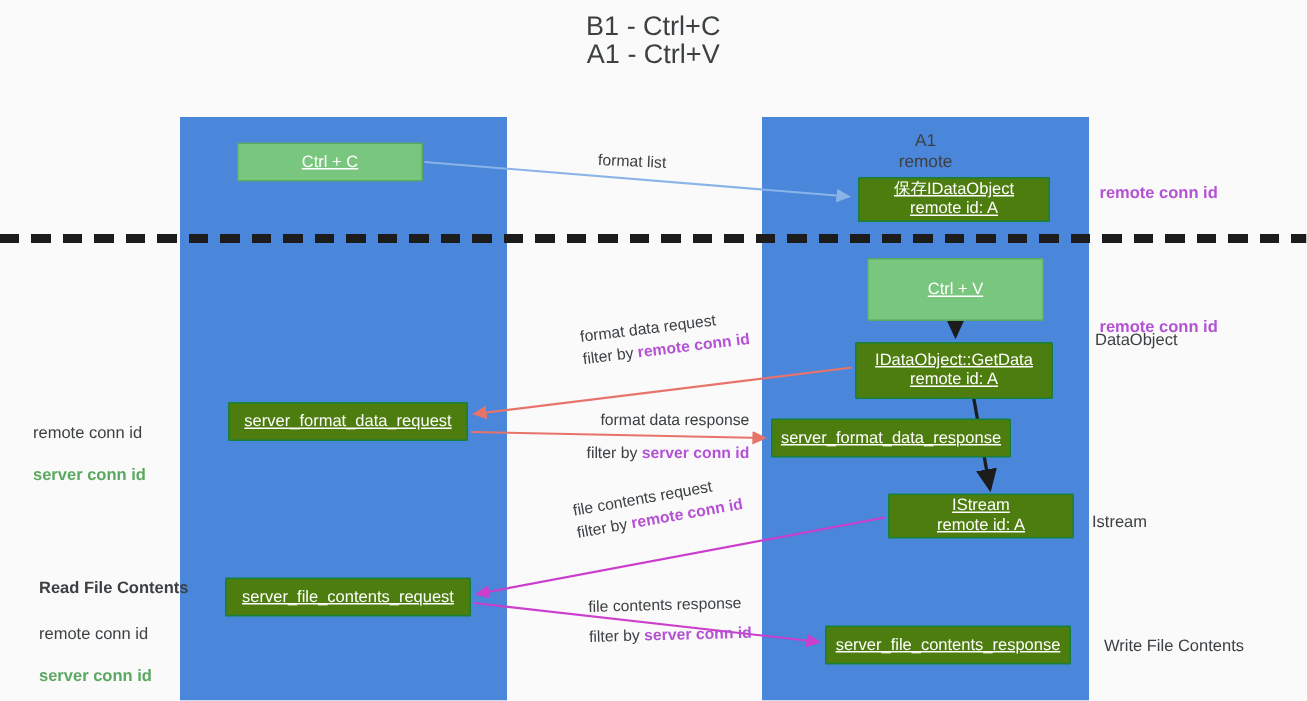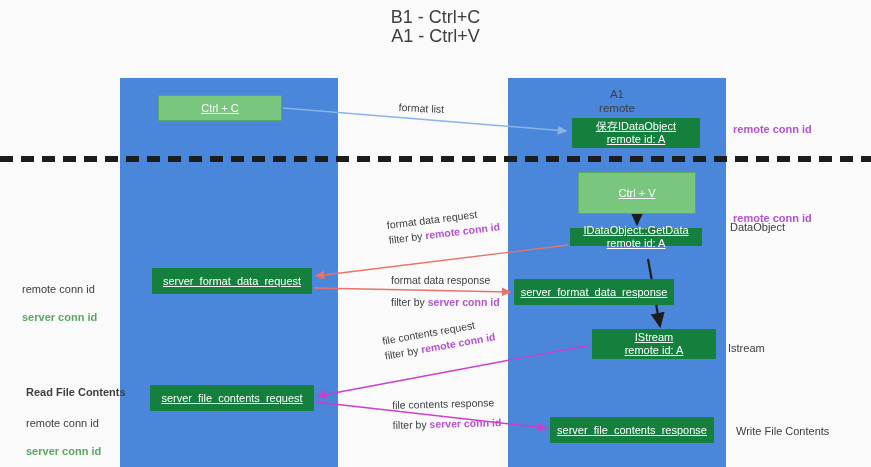--- a/index.html
+++ b/index.html
@@ -73,26 +73,26 @@
     justify-content: center;
     text-align: center;
     color: #ffffff;
     font-size: 11px;
     line-height: 13px;
     white-space: pre-line;
     border-radius: 1px;
     text-decoration: underline;
   }
   .node.green { background: #79c67f; border: 1px solid #5aa861; }
-  .node.orange { background: #15803d; border: 6px solid #15803d; }
+  .node.orange { background: #4d7c0f; border: 1px solid #15803d; }
 
   #node-ctrlc   { left: 158px; top: 95px;  width: 124px; height: 26px; }
   #node-ctrlv   { left: 578px; top: 172px; width: 118px; height: 42px; }
   #node-save    { left: 572px; top: 118px; width: 128px; height: 30px; }
-  #node-getdata { left: 570px; top: 228px; width: 132px; height: 18px; }
+  #node-getdata { left: 570px; top: 228px; width: 132px; height: 38px; }
   #node-sfdreq  { left: 152px; top: 268px; width: 160px; height: 26px; }
   #node-sfdres  { left: 514px; top: 279px; width: 160px; height: 26px; }
   #node-istream { left: 592px; top: 329px; width: 124px; height: 30px; }
   #node-sfcreq  { left: 150px; top: 385px; width: 164px; height: 26px; }
   #node-sfcres  { left: 550px; top: 417px; width: 164px; height: 26px; }
 
   
   .side-label {
     position: absolute;
     font-size: 11px;
@@ -209,21 +209,21 @@
     <div class="accent-green">server conn id</div>
   </div>
 
   <div class="edge-label" style="left:399px; top:100px; transform:rotate(2.5deg);">format list</div>
 
   <div class="edge-label" style="left:386px; top:218px; transform:rotate(-7deg);">
     <div>format data request</div>
     <div><span>filter by </span><b class="purple">remote conn id</b></div>
   </div>
 
-  <div class="edge-label" style="left:391px; top:273px;">
+  <div class="edge-label" style="left:391px; top:273px;text-align:right;">
     <div>format data response</div>
     <div style="margin-top:7px;"><span>filter by </span><b class="purple">server conn id</b></div>
   </div>
 
   <div class="edge-label" style="left:381px; top:334px; transform:rotate(-10deg);">
     <div>file contents request</div>
     <div><span>filter by </span><b class="purple">remote conn id</b></div>
   </div>
 
   <div class="edge-label" style="left:392px; top:398px; transform:rotate(-1.5deg);">

